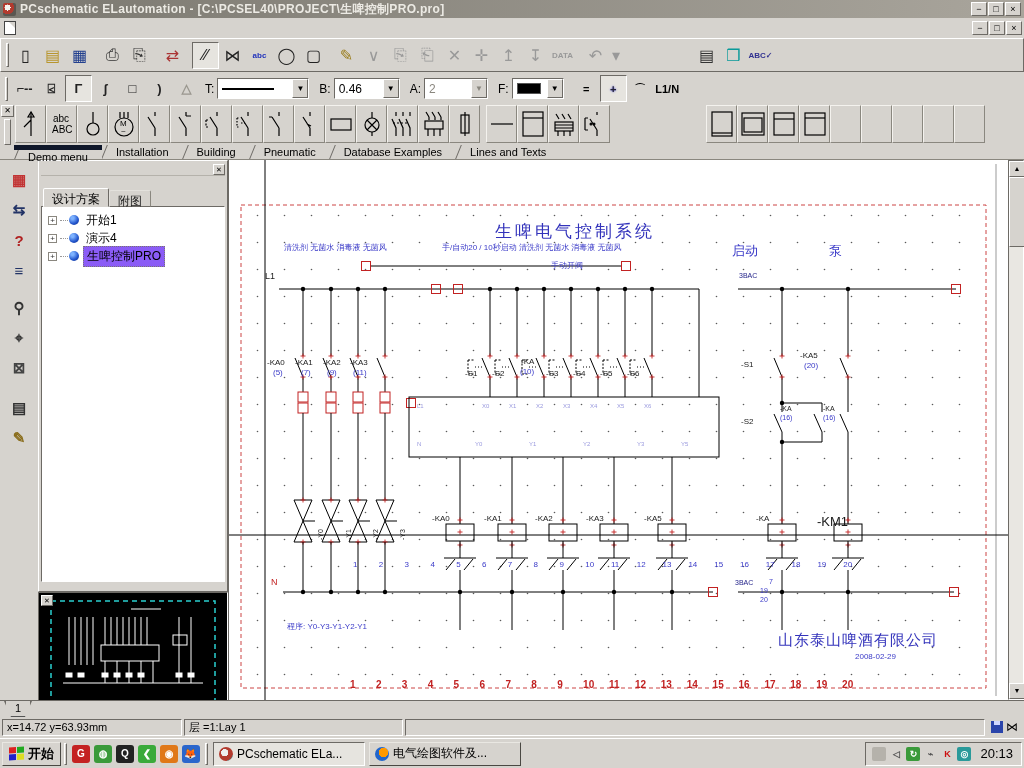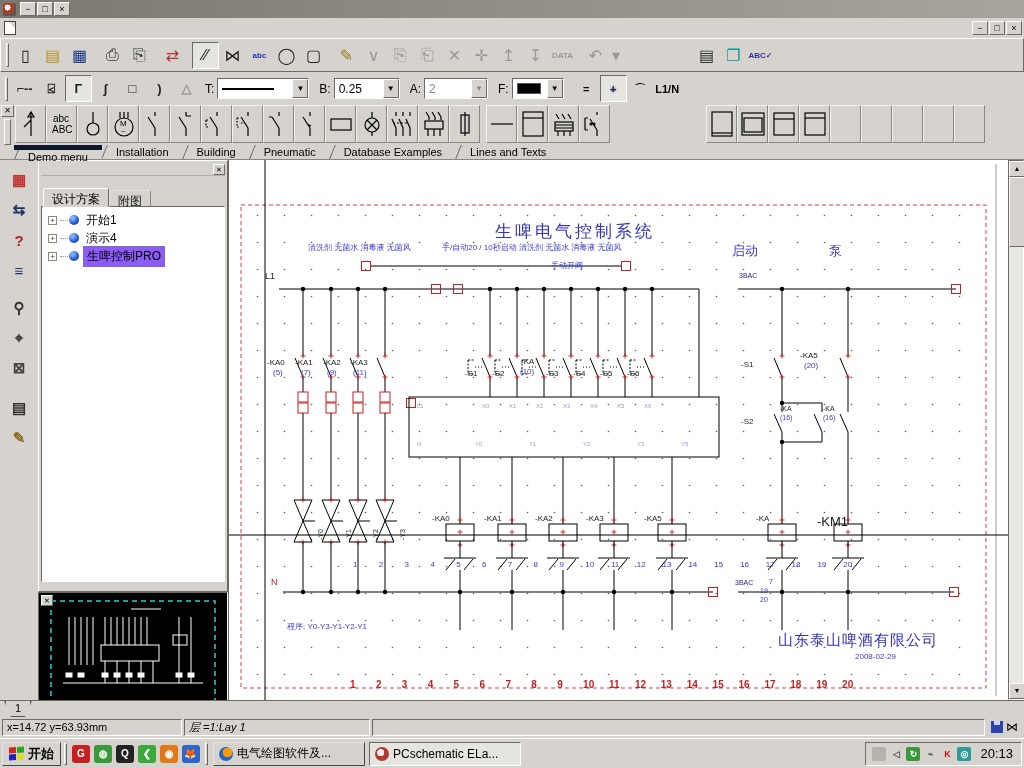--- a/index.html
+++ b/index.html
@@ -116,21 +116,21 @@
 
   
   .pagetabs { position:absolute; left:0; top:700px; width:1024px; height:17px; border-top:1px solid #6d6a65; background:#d6d3ce; }
   .ptab { position:absolute; left:4px; top:0; width:28px; height:16px; background:#d6d3ce;
     clip-path:polygon(0 0,100% 0,75% 100%,25% 100%); border-bottom:1px solid #555;
     text-align:center; font-size:11px; line-height:15px; box-shadow:inset 2px 0 0 #6d6a65, inset -2px 0 0 #6d6a65; }
 
   
   .statusbar { position:absolute; left:0; top:717px; width:1024px; height:20px; display:flex; align-items:center; padding:1px 2px; gap:2px; }
   .statuscell { height:17px; border:1px solid; border-color:#6d6a65 #fff #fff #6d6a65; font-size:11px; line-height:15px; padding:0 4px; white-space:nowrap; overflow:hidden; }
-  .sc1 { width:180px; } .sc2 { width:186px;font-style:italic; } .sc3 { flex:1; }
+  .sc1 { width:180px; } .sc2 { width:219px; } .sc3 { flex:1; }
   .statusicons { display:flex; align-items:center; gap:3px; padding:0 4px; }
   .floppy { width:12px; height:12px; background:#2a44aa; position:relative; }
   .floppy:after { content:""; position:absolute; left:3px; top:0; width:6px; height:4px; background:#cfd6ff; }
 
   
   .taskbar { position:absolute; left:0; top:738px; width:1024px; height:30px; background:#d6d3ce; border-top:1px solid #fff; display:flex; align-items:center; padding:0 2px; }
   .startbtn { height:24px; display:flex; align-items:center; padding:0 6px; font-weight:bold; font-size:13px; gap:4px; }
   .flag { width:15px; height:13px; display:grid; grid-template-columns:7px 7px; grid-template-rows:6px 6px; gap:1px; transform:skewY(-4deg); }
   .flag i { display:block; } .flag i:nth-child(1){background:#d22;} .flag i:nth-child(2){background:#2a2;} .flag i:nth-child(3){background:#22c;} .flag i:nth-child(4){background:#dd2;}
   .tbsep { width:3px; height:22px; margin:0 3px; border:1px solid; border-color:#fff #6d6a65 #6d6a65 #fff; }
@@ -141,20 +141,21 @@
   .trayicon { width:14px; height:14px; display:flex; align-items:center; justify-content:center; font-size:9px; font-weight:bold; border-radius:2px; }
   .clock { font-size:13px; margin-left:6px; }
 </style>
 </head>
 <body>
 
 <div id="app">
 
   <div class="titlebar">
     <div class="appicon"></div>
+    <div class="titletext">PCschematic ELautomation - [C:\PCSEL40\PROJECT\生啤控制PRO.pro]</div>
     <div class="winbtns" id="title-controls">
         <div class="winbtn raised">−</div>
         <div class="winbtn raised">□</div>
         <div class="winbtn raised">×</div>
       </div>
   </div>
 
   <div class="menubar">
     <div class="mdiicon"></div>
     <div class="winbtns" id="mdi-controls">
@@ -217,21 +218,21 @@
       <div class="combobox" style="width:92px;">
           <span class="comboval">
             <span class="lineswatch"></span>
           </span>
         <span class="combobtn raised">▼</span>
         </div>
     </div>
     <div class="combo">
       <span class="combolabel">B:</span>
       <div class="combobox" style="width:66px;">
-          <span class="comboval">0.25</span>
+          <span class="comboval">0.46</span>
         <span class="combobtn raised">▼</span>
         </div>
     </div>
     <div class="combo">
       <span class="combolabel">A:</span>
       <div class="combobox" style="width:64px;">
           <span class="comboval disabledtxt">2</span>
         <span class="combobtn raised disabledtxt">▼</span>
         </div>
     </div>
@@ -748,21 +749,21 @@
         <circle cx="619" cy="432" r="2.2" fill="#000"></circle>
         <path d="M619 432V470" stroke="#000" fill="none" stroke-width="1"></path>
         <path d="M0 375H780" stroke="#000" fill="none" stroke-width="1"></path>
         <path d="M36 0V540" stroke="#000" fill="none" stroke-width="1"></path>
       </svg>
     <div class="sch-title">生啤电气控制系统</div>
     <div class="sch-company">山东泰山啤酒有限公司</div>
     <div class="sch-date">2008-02-29</div>
     <div class="sch-prog">程序: Y0-Y3-Y1-Y2-Y1</div>
   <div class="slabel lb-dark" style="left: 36px; top: 112px; font-size: 9px;">L1</div>
-      <div class="slabel lb-blue" style="left: 55px; top: 84px; font-size: 8px; margin-left: 24px;">清洗剂 无菌水 消毒液 无菌风</div>
+      <div class="slabel lb-blue" style="left: 55px; top: 84px; font-size: 8px;">清洗剂 无菌水 消毒液 无菌风</div>
       <div class="slabel lb-blue" style="left: 213px; top: 84px; font-size: 8px;">手/自动20 / 10秒启动 清洗剂 无菌水 消毒液 无菌风</div>
       <div class="slabel lb-blue" style="left: 322px; top: 102px; font-size: 8px;">手动开阀</div>
       <div class="slabel lb-blue" style="left: 503px; top: 84px; font-size: 13px;">启动</div>
       <div class="slabel lb-blue" style="left: 600px; top: 84px; font-size: 13px;">泵</div>
       <div class="slabel lb-navy" style="left: 510px; top: 112px; font-size: 7px;">3BAC</div>
       <div class="slabel lb-dark" style="left: 38px; top: 199px; font-size: 8px;">-KA0</div>
       <div class="slabel lb-blue" style="left: 44px; top: 209px; font-size: 8px;">(5)</div>
       <div class="slabel lb-dark" style="left: 66px; top: 199px; font-size: 8px;">-KA1</div>
       <div class="slabel lb-blue" style="left: 72px; top: 209px; font-size: 8px;">(7)</div>
       <div class="slabel lb-dark" style="left: 94px; top: 199px; font-size: 8px;">-KA2</div>
@@ -891,27 +892,27 @@
     <span id="quick-launch" style="display:flex;align-items:center;">
         <div class="qlicon" style="background: rgb(196, 34, 34);">G</div>
         <div class="qlicon" style="background: rgb(58, 154, 58);">◍</div>
         <div class="qlicon" style="background: rgb(34, 34, 34);">Q</div>
         <div class="qlicon" style="background: rgb(58, 170, 58);">❮</div>
         <div class="qlicon" style="background: rgb(224, 120, 24);">◉</div>
         <div class="qlicon" style="background: rgb(42, 102, 204);">🦊</div>
       </span>
     <div class="tbsep"></div>
     <span id="task-buttons" style="display:flex;align-items:center;">
+        <div class="taskbtn pressed">
+          <span class="ticon" style="background: radial-gradient(circle at 40% 40%, rgb(238, 238, 238) 30%, rgb(178, 58, 46) 31%, rgb(178, 58, 46) 70%, rgb(102, 102, 102) 71%);"></span>
+          <span>PCschematic ELa...</span>
+        </div>
         <div class="taskbtn raised2">
           <span class="ticon" style="background: radial-gradient(circle at 60% 40%, rgb(255, 153, 0) 40%, rgb(34, 102, 204) 41%);"></span>
           <span>电气绘图软件及...</span>
-        </div>
-        <div class="taskbtn pressed">
-          <span class="ticon" style="background: radial-gradient(circle at 40% 40%, rgb(238, 238, 238) 30%, rgb(178, 58, 46) 31%, rgb(178, 58, 46) 70%, rgb(102, 102, 102) 71%);"></span>
-          <span>PCschematic ELa...</span>
         </div>
       </span>
     <div class="tray">
       <span id="tray-icons" style="display:flex;align-items:center;gap:3px;">
           <div class="trayicon" style="background: rgb(181, 178, 171); color: rgb(51, 51, 51);"></div>
           <div class="trayicon" style="background: rgb(214, 211, 206); color: rgb(85, 85, 85);">◁</div>
           <div class="trayicon" style="background: rgb(58, 154, 58); color: rgb(255, 255, 255);">↻</div>
           <div class="trayicon" style="background: rgb(214, 211, 206); color: rgb(85, 85, 85);">⌁</div>
           <div class="trayicon" style="background: rgb(214, 211, 206); color: rgb(204, 17, 17);">K</div>
           <div class="trayicon" style="background: rgb(42, 154, 154); color: rgb(255, 255, 255);">◎</div>

